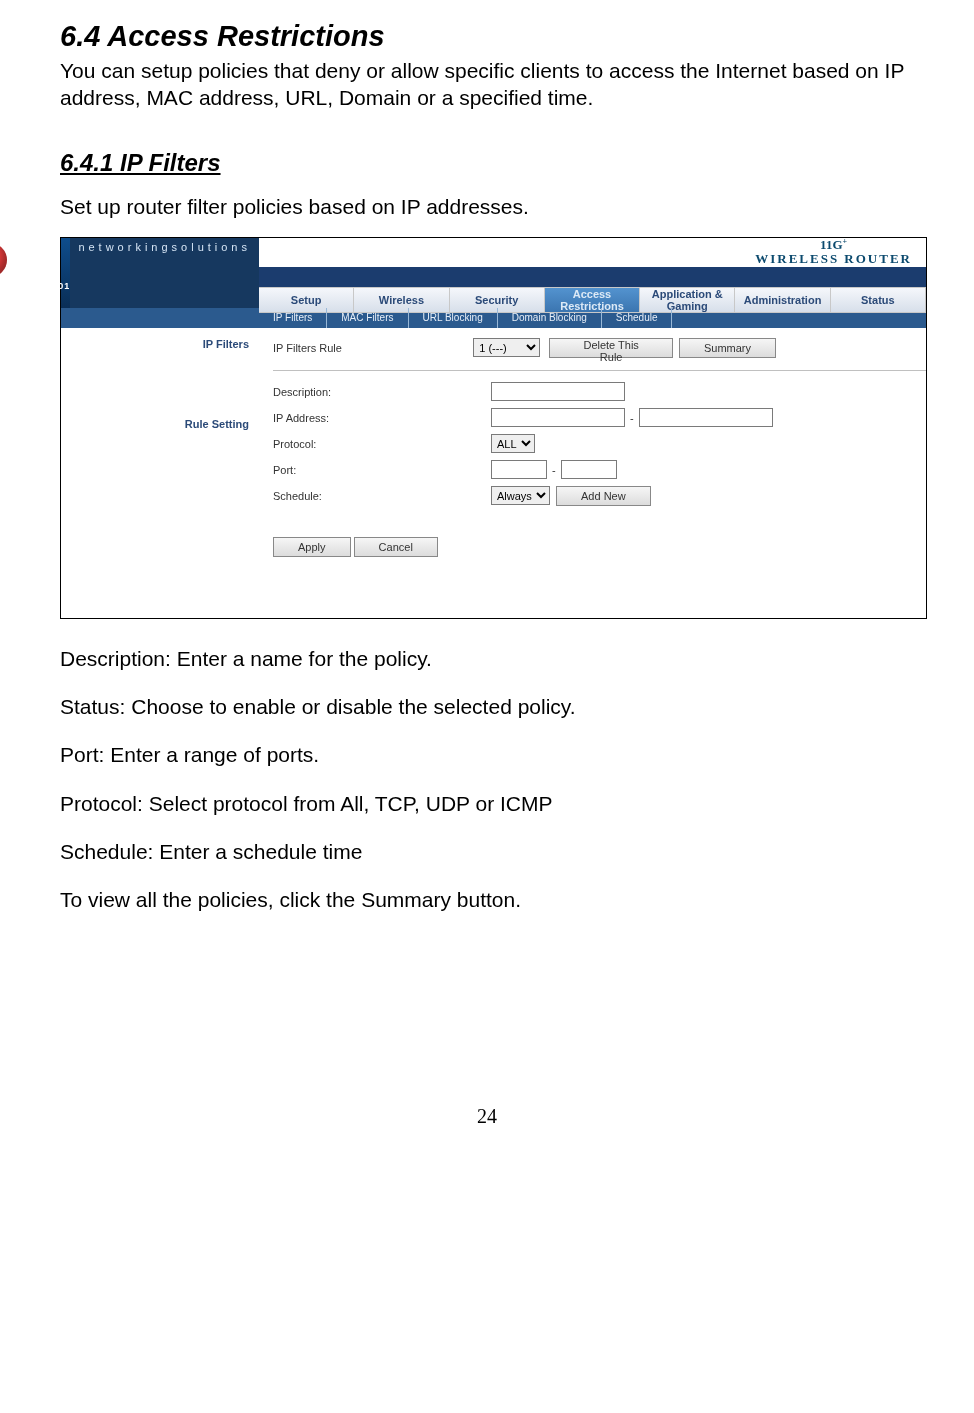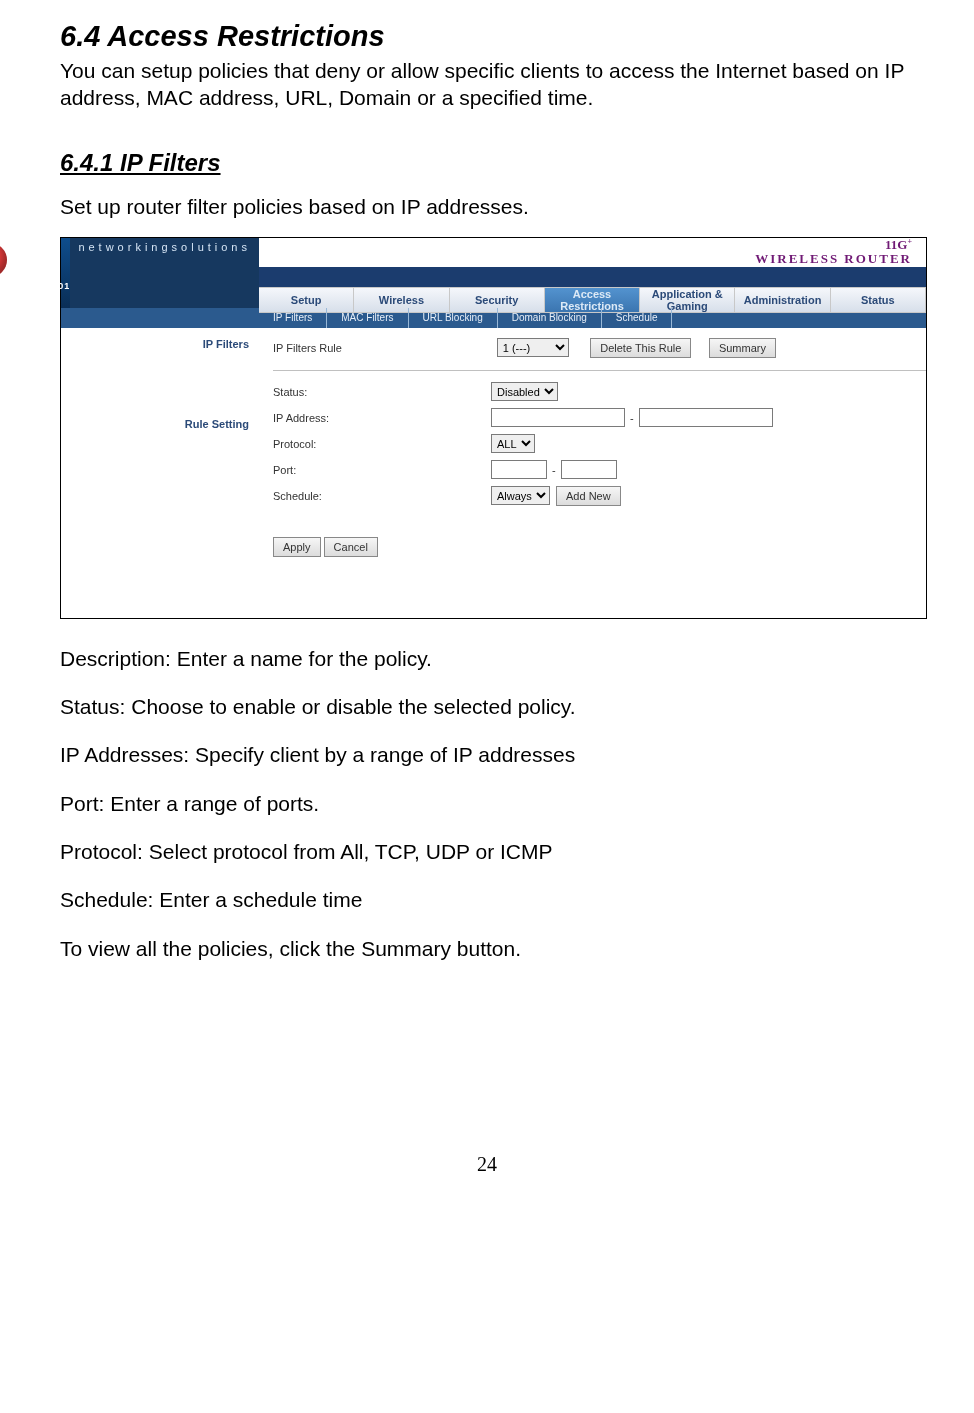--- a/index.html
+++ b/index.html
@@ -102,25 +102,25 @@
   }
   .brand-row {
     flex: 1;
     background: #fff;
     display: flex;
     justify-content: flex-end;
     align-items: center;
     padding-right: 14px;
   }
   .brand-text {
-    color: #701a75;
+    color: #0c4a6e;
     font-family: Georgia, serif;
     font-weight: bold;
     font-size: 13px;
-    text-align: right;
+    text-align: center;
     line-height: 1.1;
   }
   .brand-text .sup { font-size: 8px; vertical-align: super; }
   .brand-text .line2 { letter-spacing: 2px; }
   .main-tabs {
     display: flex;
     height: 36px;
     border-top: 1px solid #c8c8c8;
     border-bottom: 1px solid #c8c8c8;
     margin-top: 20px;
@@ -208,21 +208,21 @@
   .sel {
     border: 1px solid #7a7a7a;
     height: 19px;
     font-size: 11px;
     background: #efefef;
     padding: 0 1px;
   }
   .btn {
     font-size: 11px;
     height: 20px;
-    padding: 0 9px;
+    padding: 0 24px;
     background: linear-gradient(#f6f6f6,#dcdcdc);
     border: 1px solid #888;
     color: #333;
     cursor: pointer;
   }
   .dash { padding: 0 5px; }
   .apply-row { margin-top: 28px; }
   .desc-list p {
     font-size: 21px;
     margin: 0 0 20px 0;
@@ -293,27 +293,25 @@
         <span class="lbl">IP Filters Rule</span>
         <select class="sel" style="width:72px">
           <option>1 (---)</option>
         </select>
         <span style="width:10px"></span>
         <button class="btn">Delete This Rule</button>
         <span style="width:6px"></span>
         <button class="btn">Summary</button>
       </div>
 
-
-      <div class="frow">
-        <span class="lbl">Status:</span>
-        <select class="sel">
-          <option>Disabled</option>
-        </select>
-      </div>
+      <div class="frow">
+        <span class="lbl">Description:</span>
+        <input class="inp-text" style="width: 128px;" value="">
+      </div>
+
 
       <div class="frow">
         <span class="lbl">IP Address:</span>
         <input class="inp-text" style="width: 128px;" value="">
         <span class="dash">-</span>
         <input class="inp-text" style="width: 128px;" value="">
       </div>
 
       <div class="frow">
         <span class="lbl">Protocol:</span>
@@ -343,20 +341,19 @@
         <button class="btn">Cancel</button>
       </div>
 
     </div>
   </div>
 </div>
 
 <div class="desc-list">
   <p><span class="b">Description</span><span>: Enter a name for the policy.</span></p>
   <p><span class="b">Status</span><span>: Choose to enable or disable the selected policy.</span></p>
-  <p><span class="b">IP Addresses:</span><span> Specify client by a range of IP addresses</span></p>
   <p><span class="b">Port:</span><span> Enter a range of ports.</span></p>
   <p><span class="b">Protocol:</span><span> Select protocol from All, TCP, UDP or ICMP</span></p>
   <p><span class="b">Schedule:</span><span> Enter a schedule time</span></p>
   <p><span>To view all the policies, click the </span><span class="b">Summary</span><span> button.</span></p>
 </div>
 
 <div class="pagenum">24</div>
 
 </body></html>

